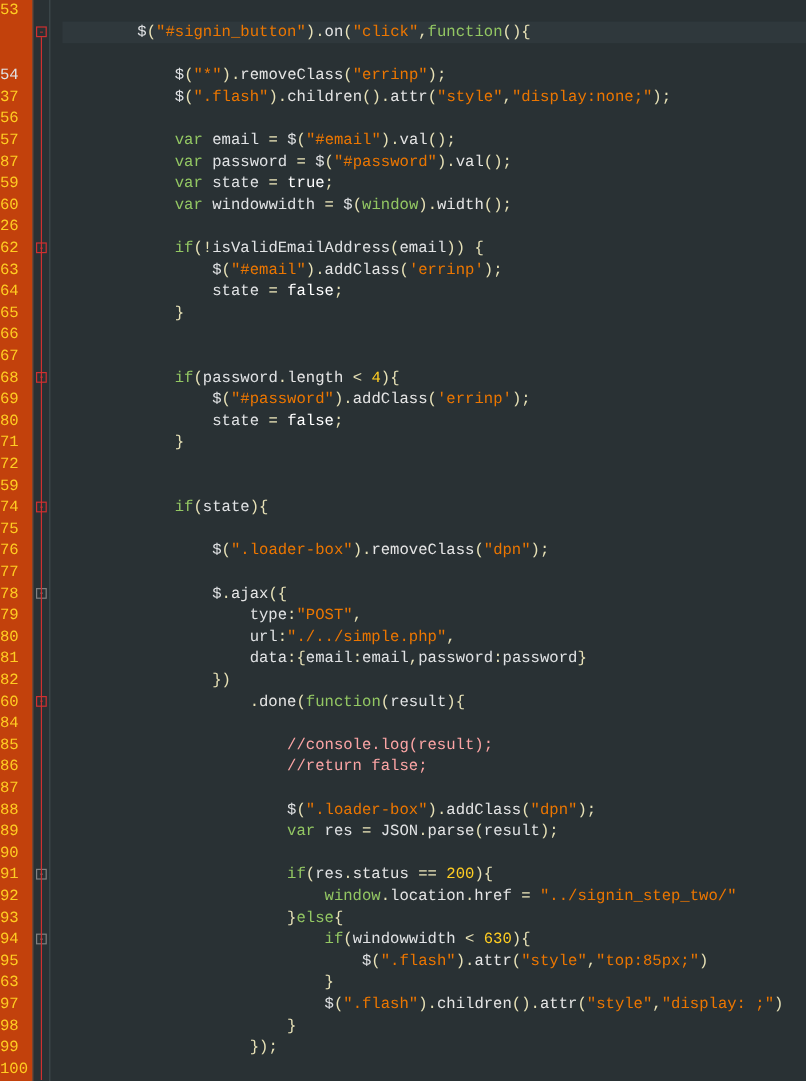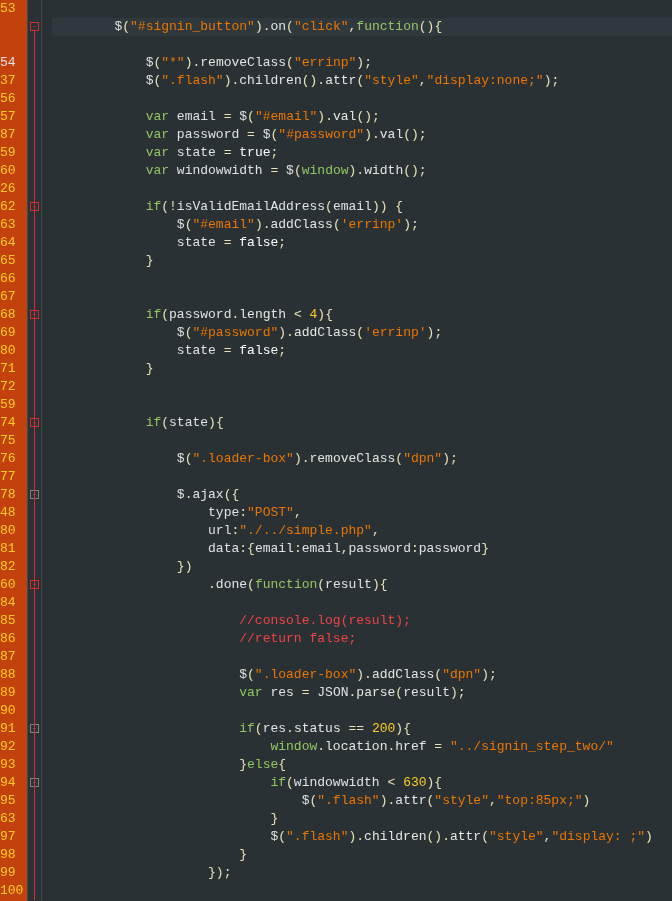--- a/index.html
+++ b/index.html
@@ -57,21 +57,21 @@
   .line { height: 18px; }
   .line.hl { background: #2f383c; }
   
   .pln { color:#e0e2e4; }   
   .kw  { color:#93c763;font-family:Liberation Mono, monospace; }   
   .mth { color:#e5e5e5; }   
   .str { color:#ec7600; }   
   .num { color:#ffcd22; }   
   .bool{ color:#ffffff; }   
   .op  { color:#e8e2b7; }   
-  .cmt { color:#ef4444; font-style: normal; }
+  .cmt { color:#fca5a5; font-style: normal; }
 </style>
 </head>
 <body>
 
 <div class="gutter">
     <div class="num">53</div>
     <div class="num hl">54</div>
     <div class="num">37</div>
     <div class="num">56</div>
     <div class="num">57</div>
@@ -89,21 +89,21 @@
     <div class="num">69</div>
     <div class="num">80</div>
     <div class="num">71</div>
     <div class="num">72</div>
     <div class="num">59</div>
     <div class="num">74</div>
     <div class="num">75</div>
     <div class="num">76</div>
     <div class="num">77</div>
     <div class="num">78</div>
-    <div class="num">48</div>
+    <div class="num">79</div>
     <div class="num">80</div>
     <div class="num">81</div>
     <div class="num">82</div>
     <div class="num">60</div>
     <div class="num">84</div>
     <div class="num">85</div>
     <div class="num">86</div>
     <div class="num">87</div>
     <div class="num">88</div>
     <div class="num">89</div>

